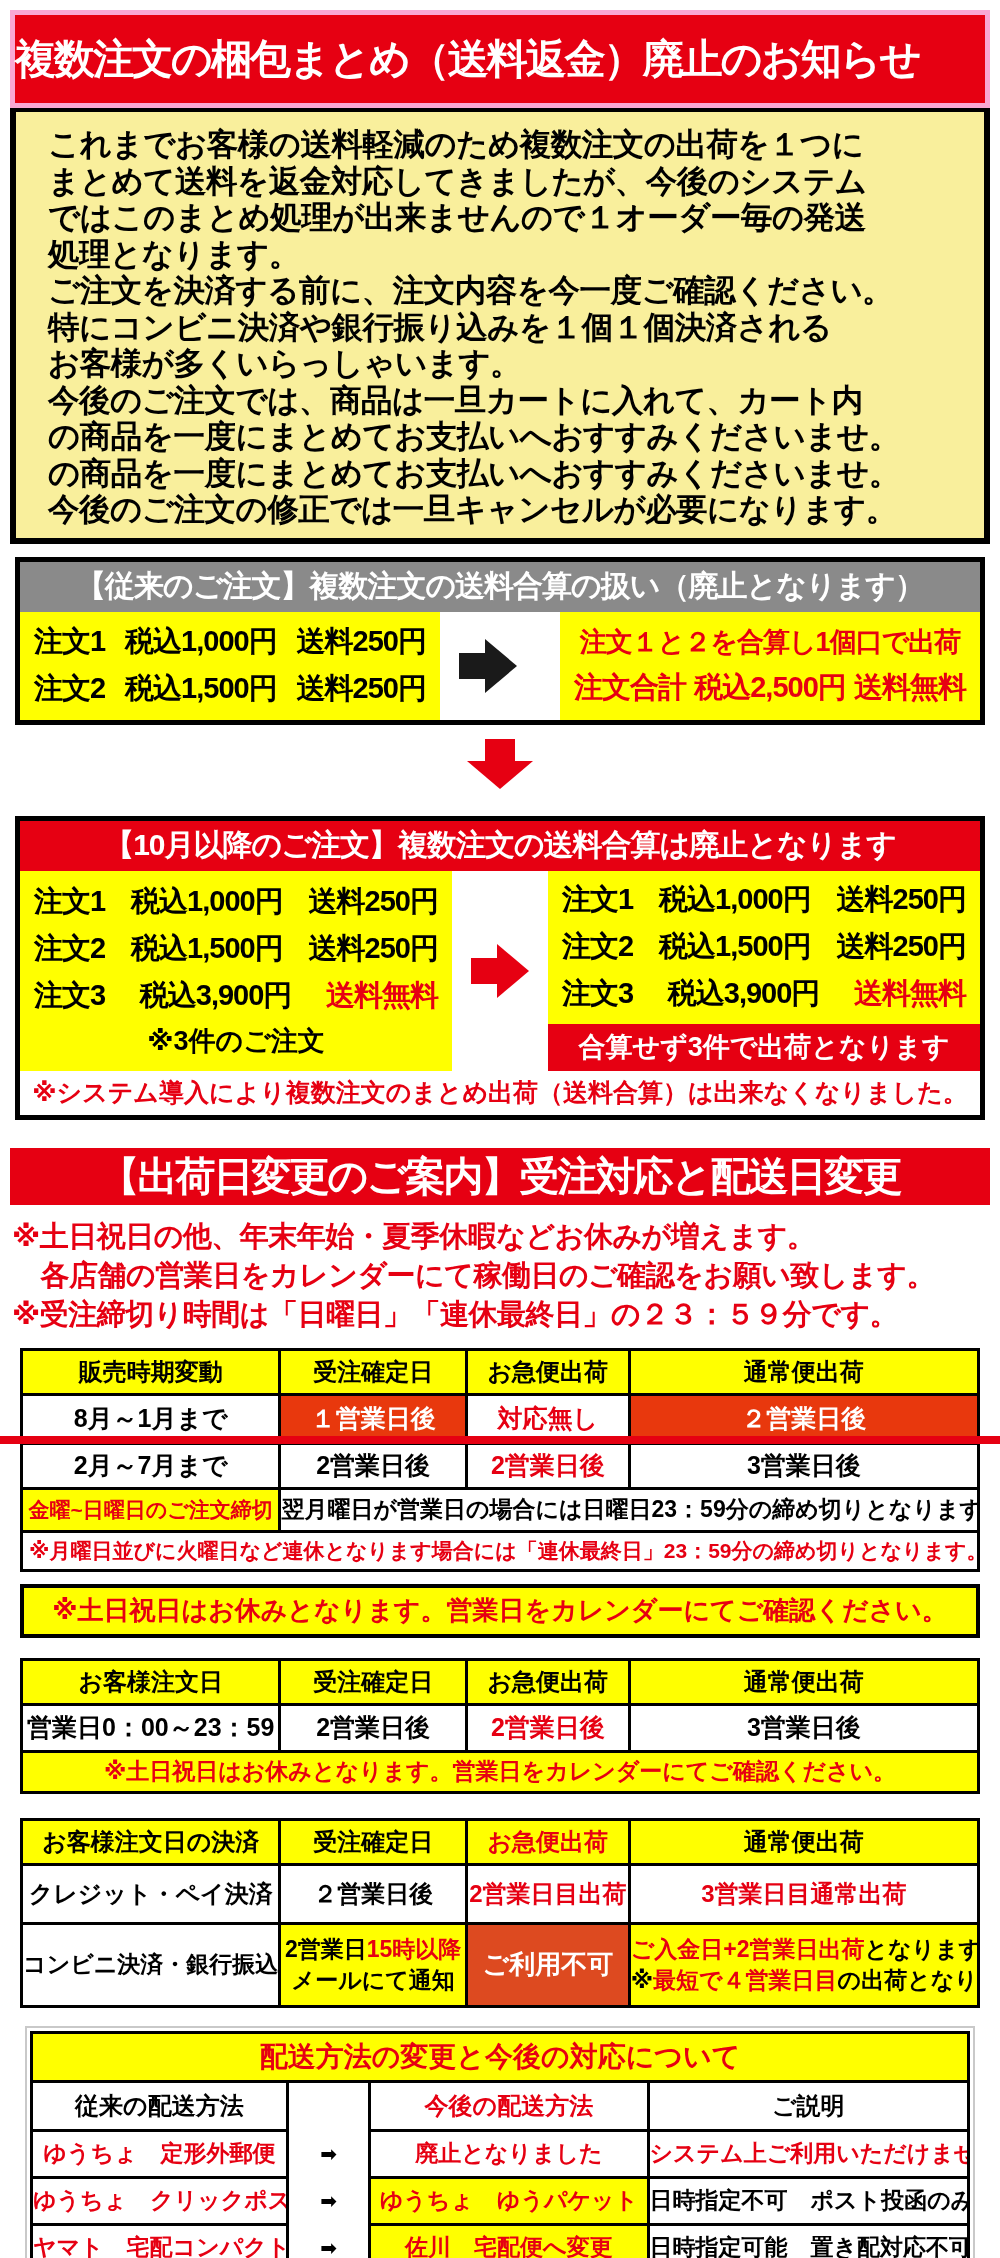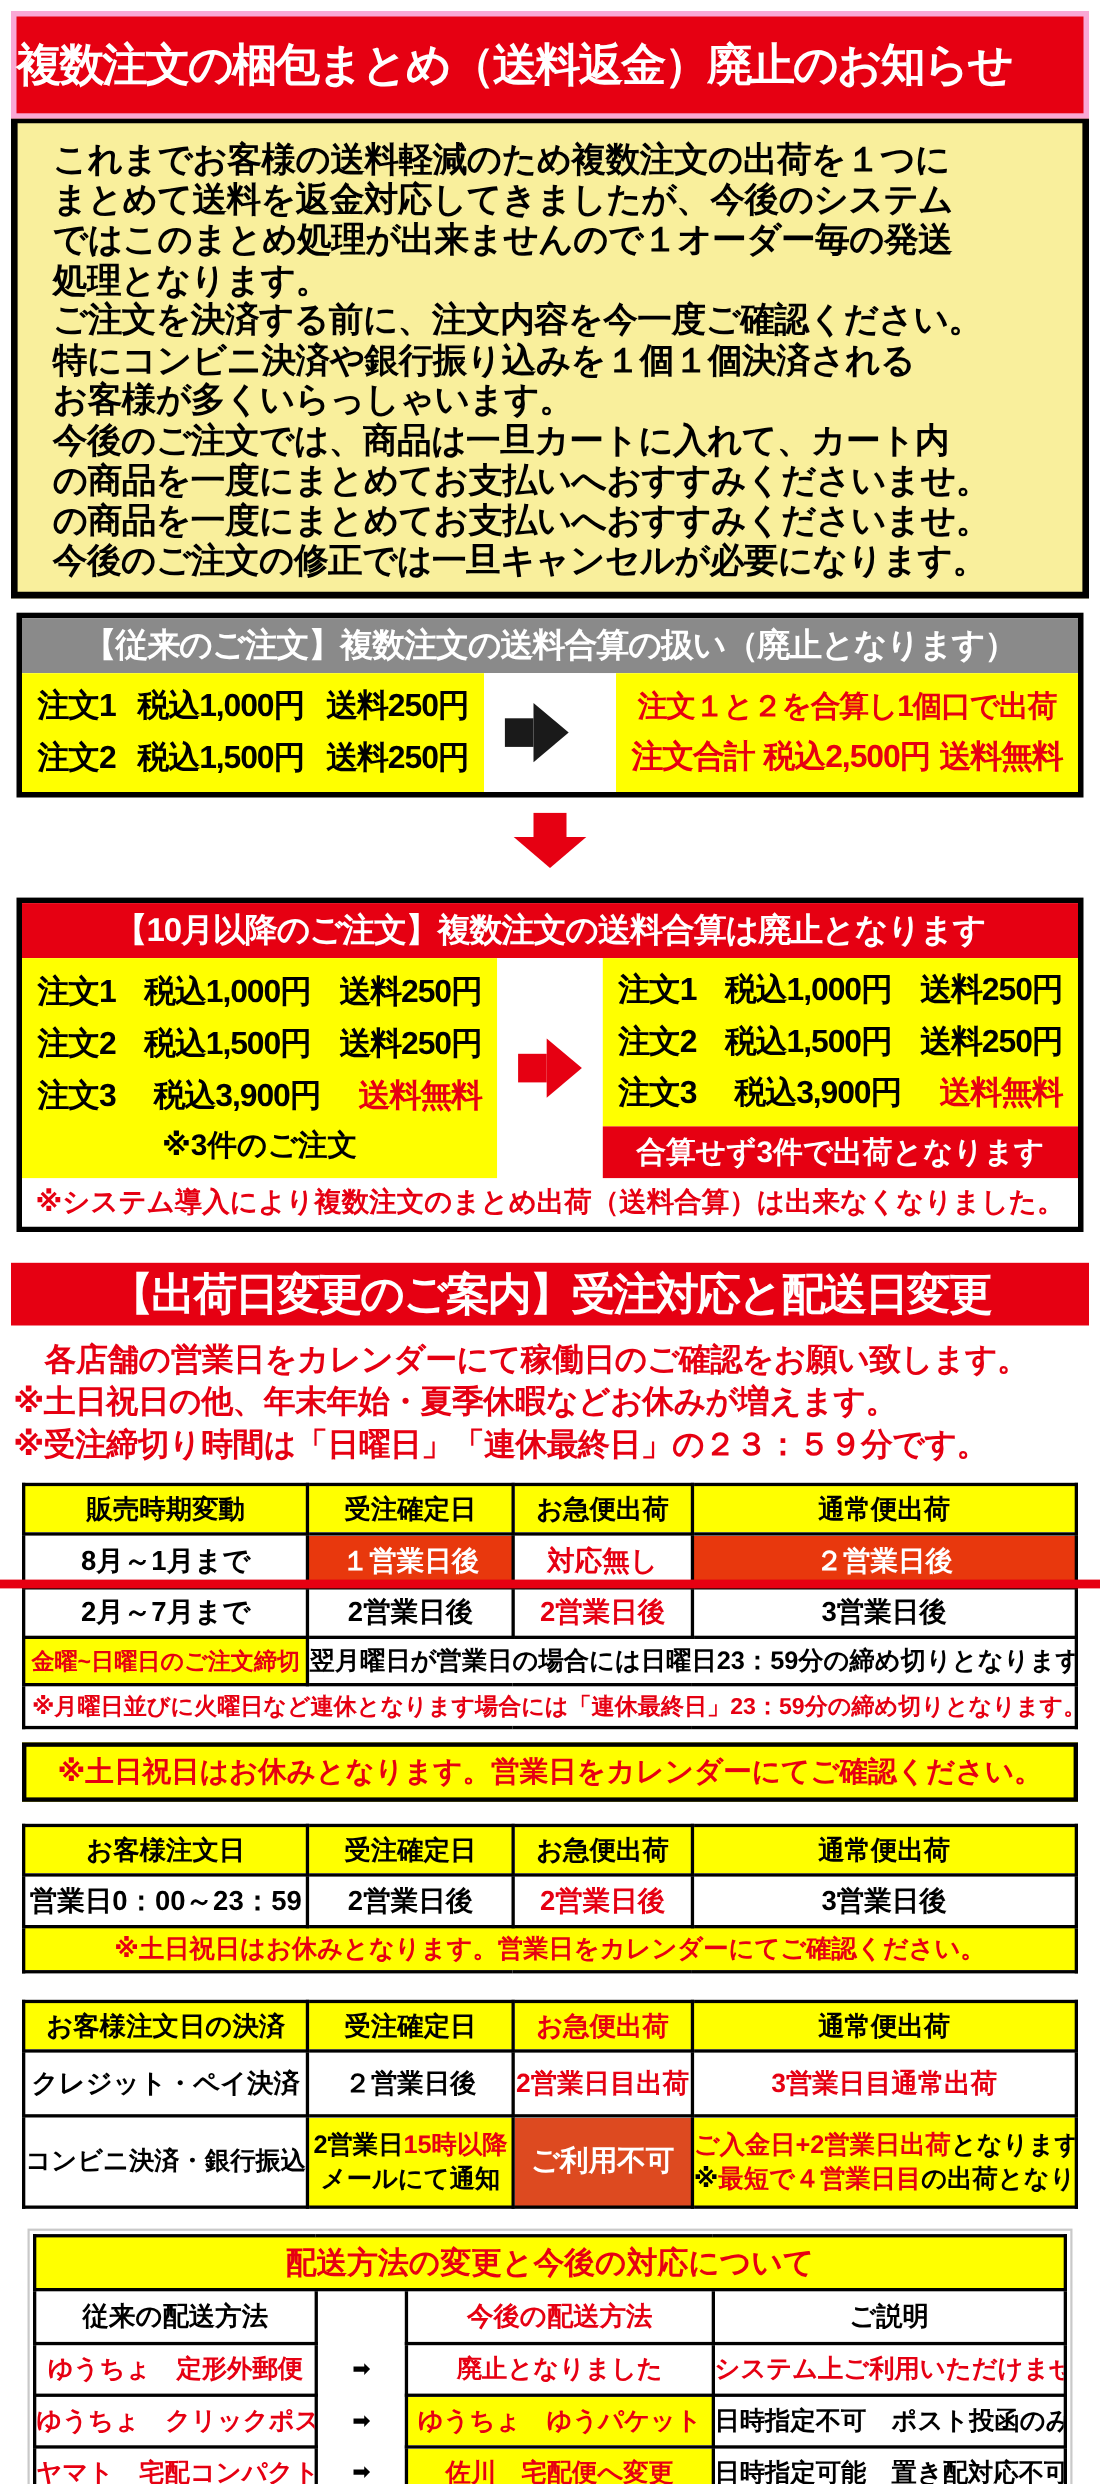--- a/index.html
+++ b/index.html
@@ -196,22 +196,22 @@
         </div>
         <div class="red-bar">合算せず3件で出荷となります</div>
       </div>
     </div>
     <div class="bottom-note">※システム導入により複数注文のまとめ出荷（送料合算）は出来なくなりました。</div>
   </div>
 
   <div class="ship-banner">【出荷日変更のご案内】受注対応と配送日変更</div>
 
   <div class="red-notes">
+    <div class="red-note-line">※土日祝日の他、年末年始・夏季休暇などお休みが増えます。</div>
     <div class="red-note-line">　各店舗の営業日をカレンダーにて稼働日のご確認をお願い致します。</div>
-    <div class="red-note-line">※土日祝日の他、年末年始・夏季休暇などお休みが増えます。</div>
     <div class="red-note-line">※受注締切り時間は「日曜日」「連休最終日」の２３：５９分です。</div>
   </div>
 
   <div class="t-wrap">
     <div class="red-line"></div>
     <table class="t1">
       <colgroup>
           <col style="width:27%">
           <col style="width:19.5%">
           <col style="width:17%">

